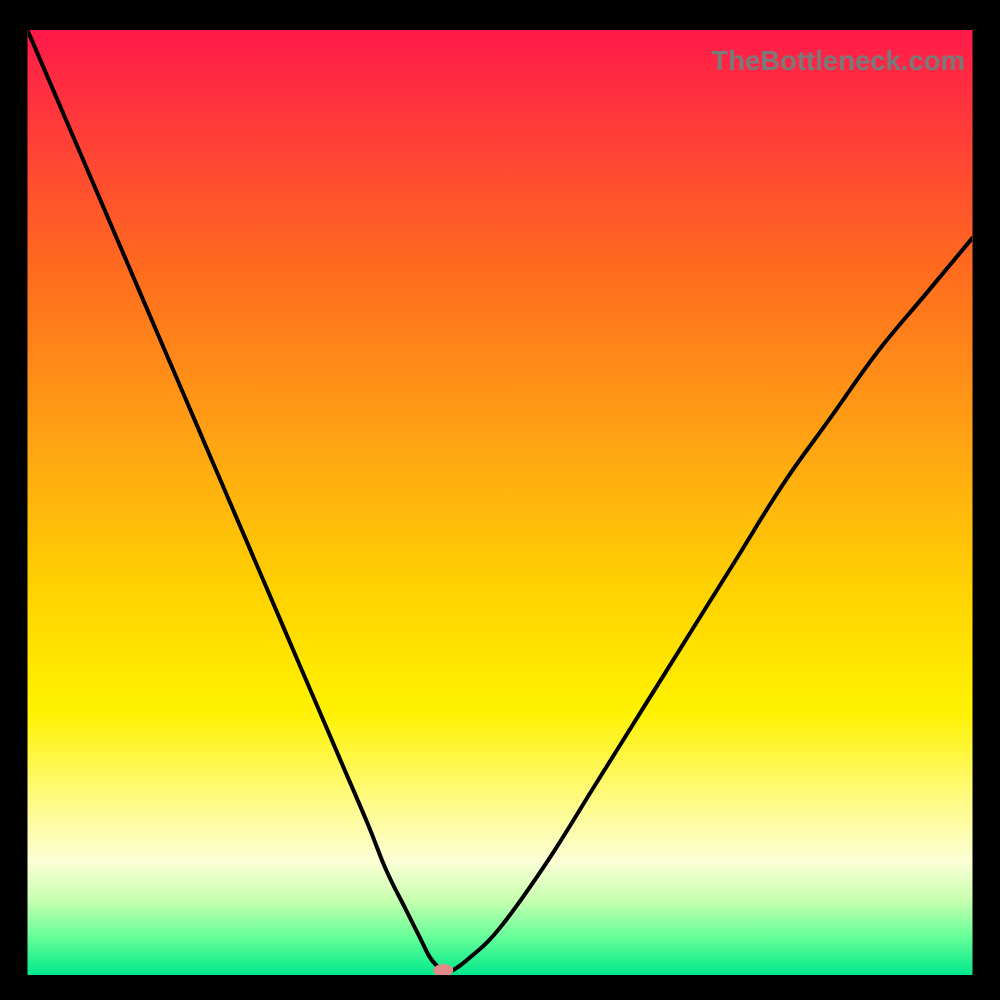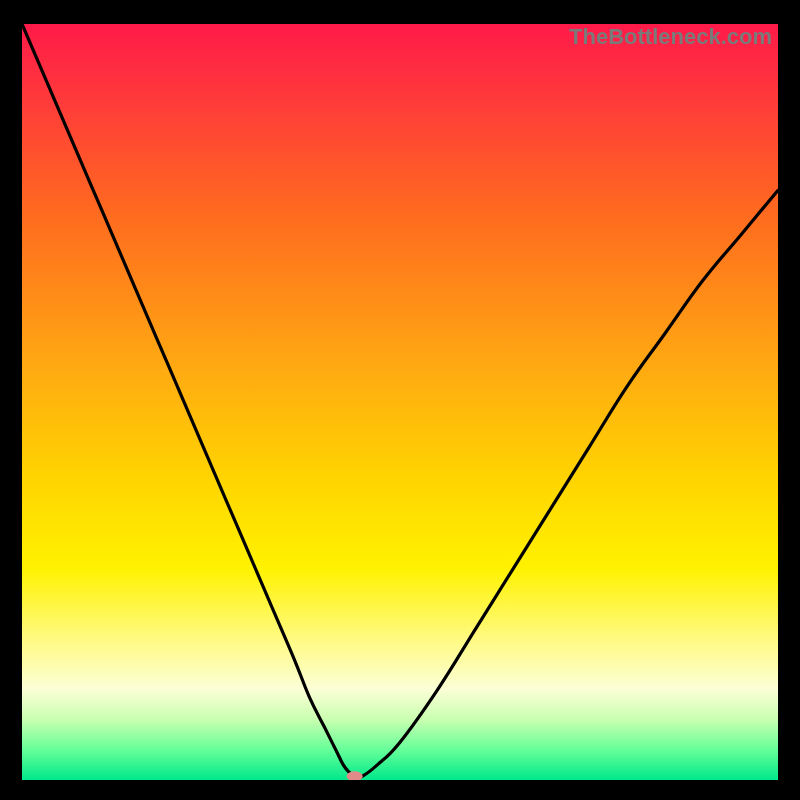--- a/index.html
+++ b/index.html
@@ -46,19 +46,19 @@
     position: absolute;
     top: 0;
     left: 0;
   }
 </style>
 </head>
 <body>
 
 <div class="frame">
   <div class="plot-area" style="left: 22px; top: 24px; width: 756px; height: 756px;">
-    <div class="watermark" style="right: 6px; top: 0px; font-size: 22px; text-align: right;">TheBottleneck.com</div>
+    <div class="watermark" style="right: 6px; top: 12px; font-size: 22px; text-align: right;">TheBottleneck.com</div>
     <svg class="curve" xmlns="http://www.w3.org/2000/svg" width="756" height="756" viewBox="0 0 756 756">
       <path fill="none" stroke="#000" stroke-width="3.2" stroke-linecap="round" stroke-linejoin="round" d="M 0 0 C 4.536 10.58399999999999, 13.608 31.751999999999953, 22.68 52.91999999999996 C 31.752 74.08799999999997, 36.288000000000004 84.67200000000003, 45.36 105.84000000000003 C 54.431999999999995 127.00800000000004, 58.96799999999999 137.59199999999998, 68.03999999999999 158.76 C 77.112 179.928, 81.648 190.51200000000006, 90.72 211.68000000000006 C 99.792 232.84800000000007, 104.32799999999999 243.43199999999996, 113.39999999999999 264.59999999999997 C 122.472 285.768, 127.00799999999998 296.35200000000003, 136.07999999999998 317.52000000000004 C 145.152 338.68800000000005, 149.688 349.272, 158.76 370.44 C 167.832 391.608, 172.368 402.192, 181.44 423.36 C 190.512 444.528, 195.048 455.112, 204.12 476.28000000000003 C 213.192 497.44800000000004, 217.72799999999998 508.03200000000004, 226.79999999999998 529.2 C 235.87199999999999 550.368, 240.40800000000002 560.952, 249.48000000000002 582.12 C 258.552 603.288, 264.59999999999997 616.896, 272.15999999999997 635.04 C 279.71999999999997 653.184, 281.232 659.232, 287.28000000000003 672.84 C 293.32800000000003 686.4480000000001, 297.10800000000006 692.4960000000001, 302.40000000000003 703.08 C 307.692 713.664, 309.96000000000004 718.2, 313.74 725.76 C 317.52 733.3199999999999, 318.5784 736.3439999999999, 321.3 740.88 C 324.02160000000003 745.416, 325.08000000000004 746.172, 327.348 748.44 C 329.616 750.7080000000001, 330.0696 751.464, 332.64 752.22 C 335.2104 752.976, 335.664 754.488, 340.2 752.22 C 344.736 749.952, 347.76 747.684, 355.32 740.88 C 362.88 734.076, 365.904 733.32, 378 718.2 C 390.096 703.08, 400.68 687.96, 415.8 665.28 C 430.92 642.5999999999999, 438.47999999999996 628.992, 453.59999999999997 604.8 C 468.71999999999997 580.608, 476.28000000000003 568.512, 491.40000000000003 544.3199999999999 C 506.52000000000004 520.1279999999999, 514.0799999999999 508.03200000000004, 529.1999999999999 483.84000000000003 C 544.3199999999999 459.648, 551.88 447.552, 567 423.36 C 582.12 399.168, 589.6800000000001 385.56, 604.8000000000001 362.88 C 619.9200000000001 340.2, 627.48 331.12800000000004, 642.6 309.96000000000004 C 657.72 288.79200000000003, 665.28 276.69599999999997, 680.4 257.03999999999996 C 695.52 237.38399999999996, 703.0799999999999 229.82400000000007, 718.1999999999999 211.68000000000006 C 733.3199999999999 193.53600000000006, 748.4399999999999 175.39199999999997, 756 166.31999999999994"></path>
       <ellipse cx="332.64" cy="752.22" rx="8" ry="5" fill="#e08a8a"></ellipse>
     </svg>
   </div>
 </div>
 
 </body></html>

